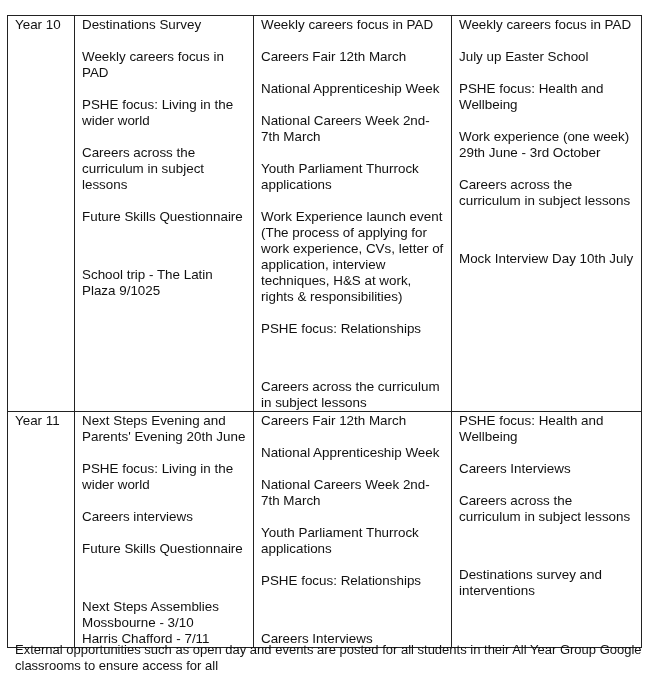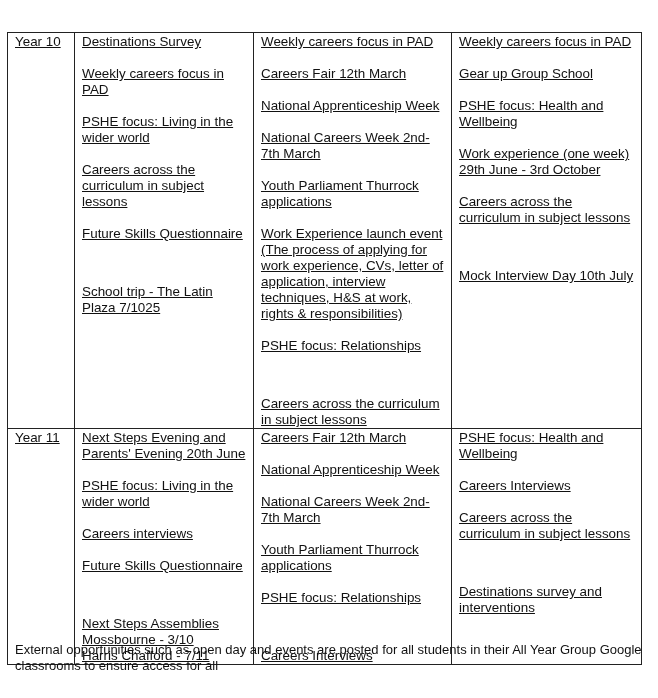--- a/index.html
+++ b/index.html
@@ -2,25 +2,24 @@
 <html><head>
   <meta charset="utf-8">
   <style>
     html, body { margin: 0; padding: 0; background: #ffffff; }
     body {
       width: 658px; height: 698px; position: relative; overflow: hidden;
       font-family: "Liberation Sans", sans-serif; color: #111111;
       font-size: 13.4px; line-height: 16px;
     }
     table.plan {
-      position: absolute; left: 7px; top: 32px;
+      position: absolute; left: 7px; top: 15px;
       border-collapse: collapse;
       table-layout: fixed;
       width: 634px;
-      text-decoration: underline;
     }
     table.plan td {
       border: 1.5px solid #222222;
       vertical-align: top;
       padding: 1px 6px 0 7px;
     }
     col.c0 { width: 67px; }
     col.c1 { width: 179px; }
     col.c2 { width: 198px; }
     col.c3 { width: 190px; }
@@ -45,35 +44,35 @@
     </colgroup>
   <tbody>
     <tr class="r10">
       <td><span>Year 10</span></td>
       <td>
           <div class="item">Destinations Survey</div>
           <div class="item">Weekly careers focus in PAD</div>
           <div class="item">PSHE focus:  Living in the wider world</div>
           <div class="item">Careers across the curriculum in subject lessons</div>
           <div class="item">Future Skills Questionnaire</div>
-          <div class="item">School trip - The Latin Plaza 7/1025</div>
+          <div class="item">School trip - The Latin Plaza 9/1025</div>
         </td>
       <td>
           <div class="item">Weekly careers focus in PAD</div>
           <div class="item">Careers Fair 12th March</div>
           <div class="item">National Apprenticeship Week</div>
           <div class="item">National Careers Week 2nd-7th March</div>
           <div class="item">Youth Parliament Thurrock applications</div>
           <div class="item">Work Experience launch event (The process of applying for work experience, CVs, letter of application, interview techniques, H&amp;S at work, rights &amp; responsibilities)</div>
           <div class="item">PSHE focus:  Relationships</div>
           <div class="item">Careers across the curriculum in subject lessons</div>
         </td>
       <td>
           <div class="item">Weekly careers focus in PAD</div>
-          <div class="item">Gear up Group School</div>
+          <div class="item">July up Easter School</div>
           <div class="item">PSHE focus:  Health and Wellbeing</div>
           <div class="item">Work experience (one week) 29th June - 3rd October</div>
           <div class="item">Careers across the curriculum in subject lessons</div>
           <div class="item">Mock Interview Day 10th July</div>
         </td>
     </tr>
     <tr class="r11">
       <td><span>Year 11</span></td>
       <td>
           <div class="item">Next Steps Evening and Parents' Evening 20th June</div>

